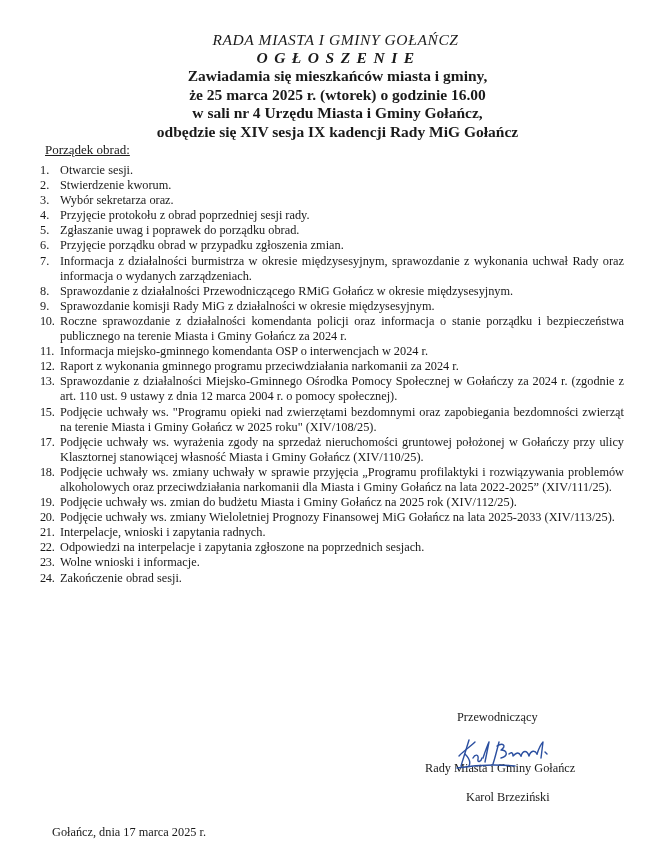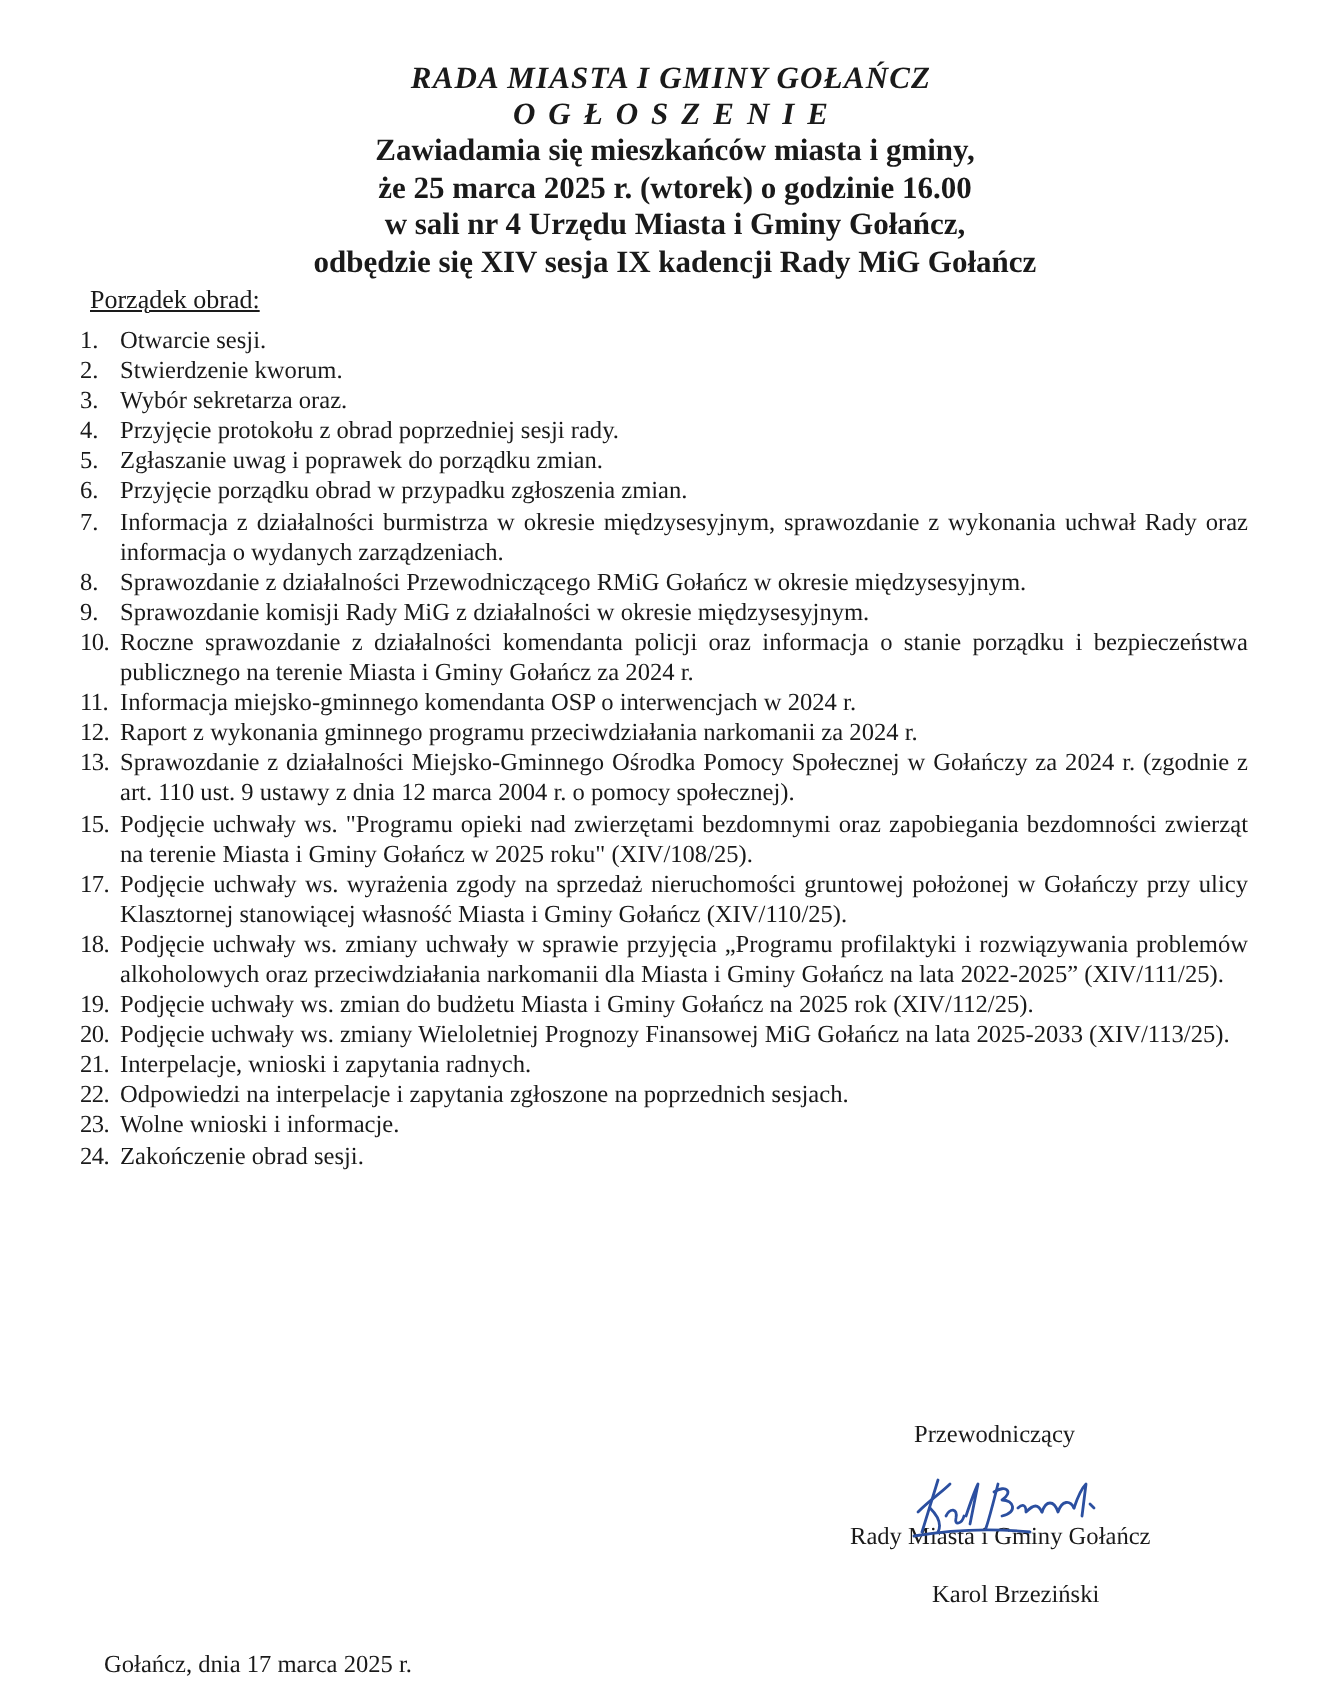--- a/index.html
+++ b/index.html
@@ -16,21 +16,21 @@
       color: #1a1a1a;
     }
     .header {
       position: absolute;
       left: 0;
       top: 31px;
       width: 661px;
       text-align: center;
     }
     .header .council {
-      font-weight: bold;
+      font-weight: normal;
       font-style: italic;
       font-size: 15.5px;
       line-height: 18px;
       letter-spacing: 0.6px;
       margin-left: 10px;
     }
     .header .announcement {
       font-weight: bold;
       font-style: italic;
       font-size: 15.5px;
@@ -143,21 +143,21 @@
   <li>
       <span class="num">3.</span>
       <span class="txt">Wybór sekretarza oraz.</span>
     </li>
   <li>
       <span class="num">4.</span>
       <span class="txt">Przyjęcie protokołu z obrad poprzedniej sesji rady.</span>
     </li>
   <li>
       <span class="num">5.</span>
-      <span class="txt">Zgłaszanie uwag i poprawek do porządku zmian.</span>
+      <span class="txt">Zgłaszanie uwag i poprawek do porządku obrad.</span>
     </li>
   <li>
       <span class="num">6.</span>
       <span class="txt">Przyjęcie porządku obrad w przypadku zgłoszenia zmian.</span>
     </li>
   <li>
       <span class="num">7.</span>
       <span class="txt">Informacja z działalności burmistrza w okresie międzysesyjnym, sprawozdanie z wykonania uchwał Rady oraz informacja o wydanych zarządzeniach.</span>
     </li>
   <li>

